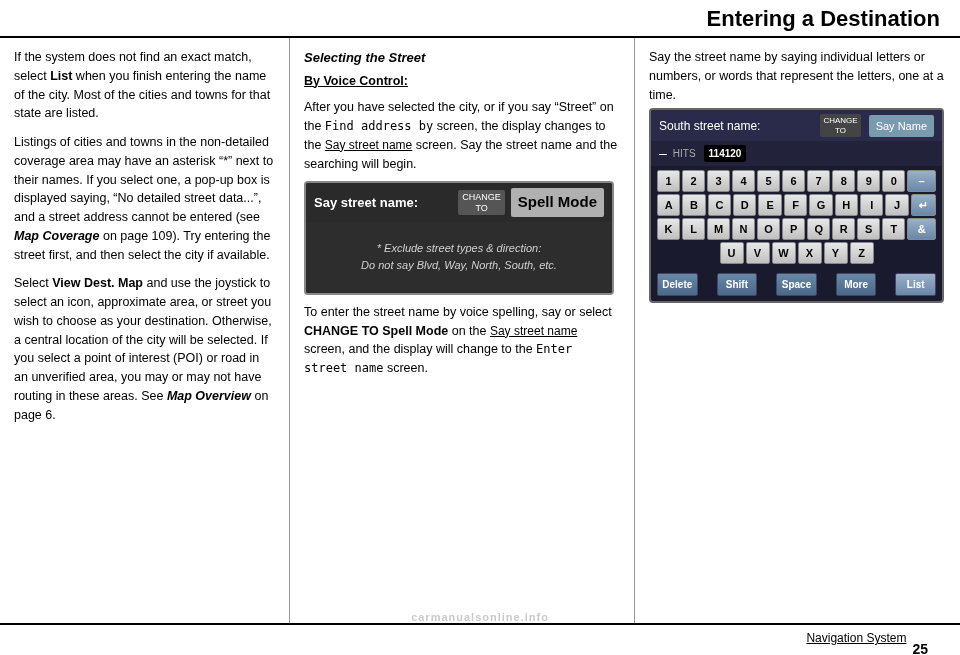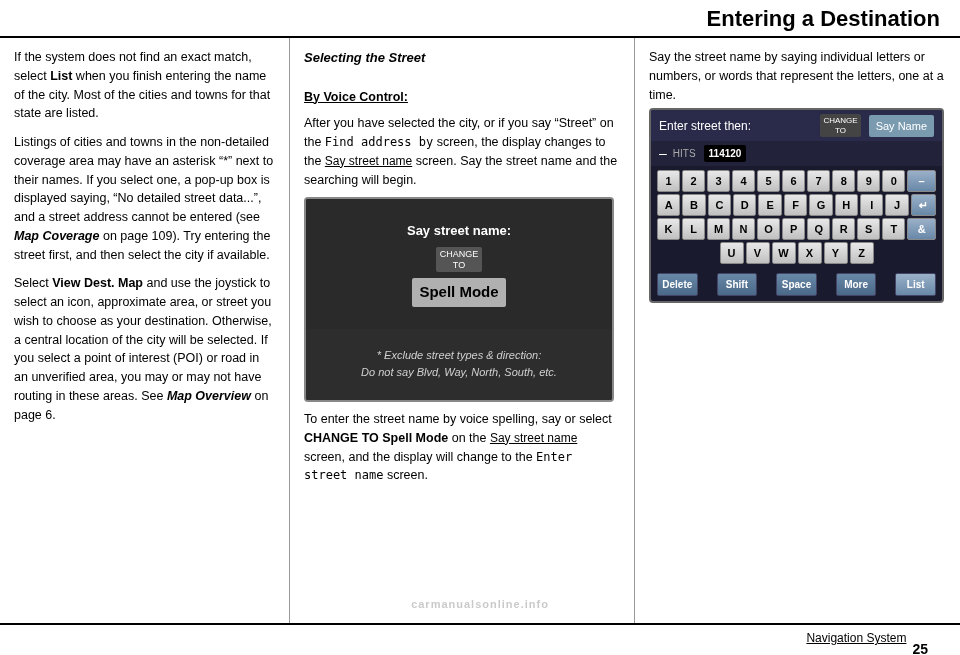--- a/index.html
+++ b/index.html
@@ -69,44 +69,43 @@
       line-height: 1.5;
       color: #000;
     }
 
     
     .section-title {
       font-style: italic;
       font-weight: bold;
       font-size: 13px;
       display: block;
-      margin-bottom: 20px;
+      margin-bottom: 4px;
     }
     .sub-title {
       font-weight: bold;
       text-decoration: underline;
     }
 
     
     .screen-container {
       background: #1a1a1a;
       border: 2px solid #888;
       border-radius: 4px;
       padding: 0;
       margin: 8px 0;
       overflow: hidden;
       width: 310px;
     }
     .screen-header {
       background: #2a2a2a;
       display: flex;
       align-items: center;
-      padding: 22px 8px;
+      padding: 5px 8px;
       gap: 6px;
-      flex-direction: column;
     }
     .screen-label {
       color: #fff;
       font-size: 13px;
       font-weight: bold;
       flex: 1;
     }
     .change-to-btn {
       background: #555;
       color: #fff;
@@ -275,21 +274,21 @@
     .footer-page {
       font-weight: bold;
       font-size: 14px;
       margin-left: 6px;
       margin-top: 22px;
     }
 
     
     .watermark {
       position: absolute;
-      bottom: 45px;
+      bottom: 32px;
       left: 50%;
       transform: translateX(-50%);
       display: flex;
       gap: 4px;
       opacity: 0.35;
       pointer-events: none;
     }
 
     
     .bold { font-weight: bold; }
@@ -354,21 +353,21 @@
     <p>
       To enter the street name by voice spelling, say or select <span class="bold">CHANGE TO Spell Mode</span> on the <span class="say-street-style">Say street name</span> screen, and the display will change to the <span class="enter-street-style">Enter street name</span> screen.
     </p>
   </div>
 
   <div class="right-col">
     <p>Say the street name by saying individual letters or numbers, or words that represent the letters, one at a time.</p>
 
     <div class="kb-screen">
       <div class="kb-header">
-        <span class="kb-label">Enter street then:</span>
+        <span class="kb-label">South street name:</span>
         <div class="kb-change-box">CHANGE<br>TO</div>
         <div class="kb-say-name-btn">Say Name</div>
       </div>
       <div class="kb-hits-row">
         <span class="kb-minus">–</span>
         <span class="kb-hits-label">HITS</span>
         <span class="kb-hits-value">114120</span>
       </div>
       <div class="kb-keys">
 

